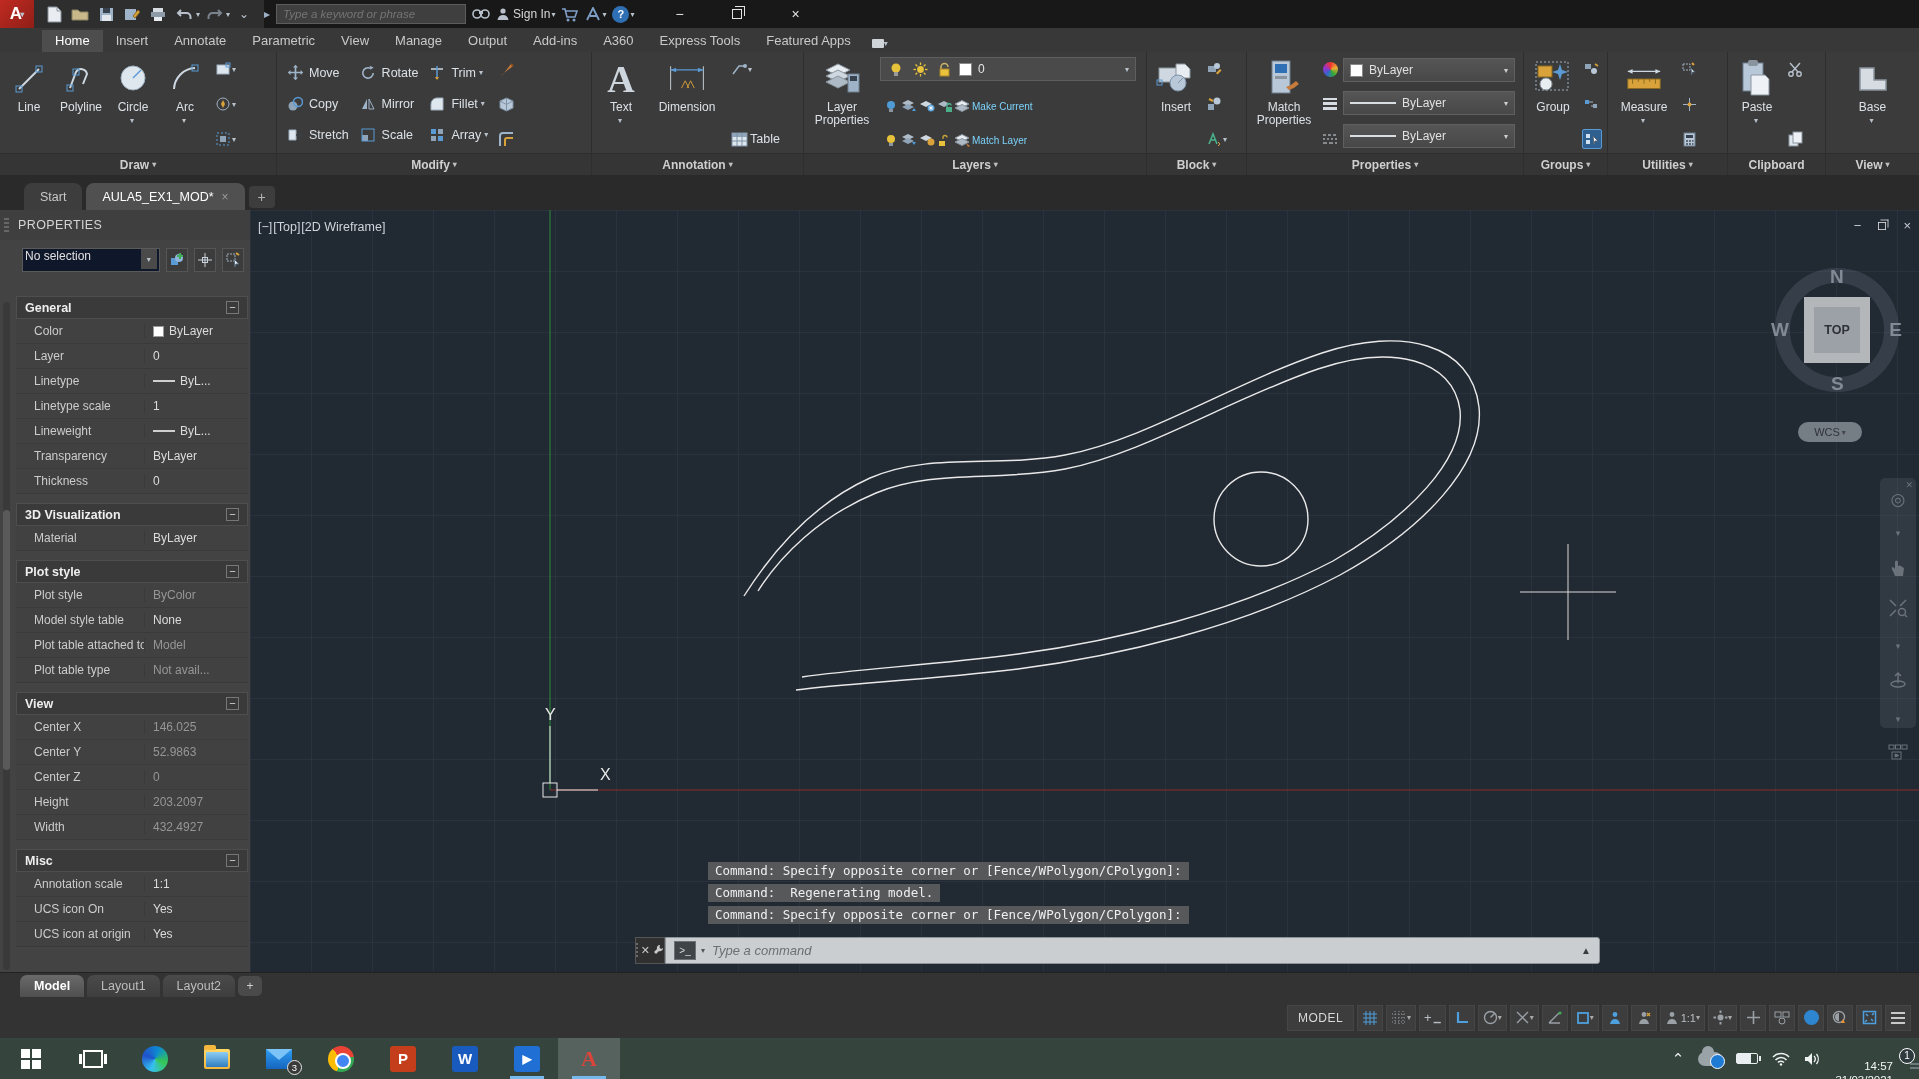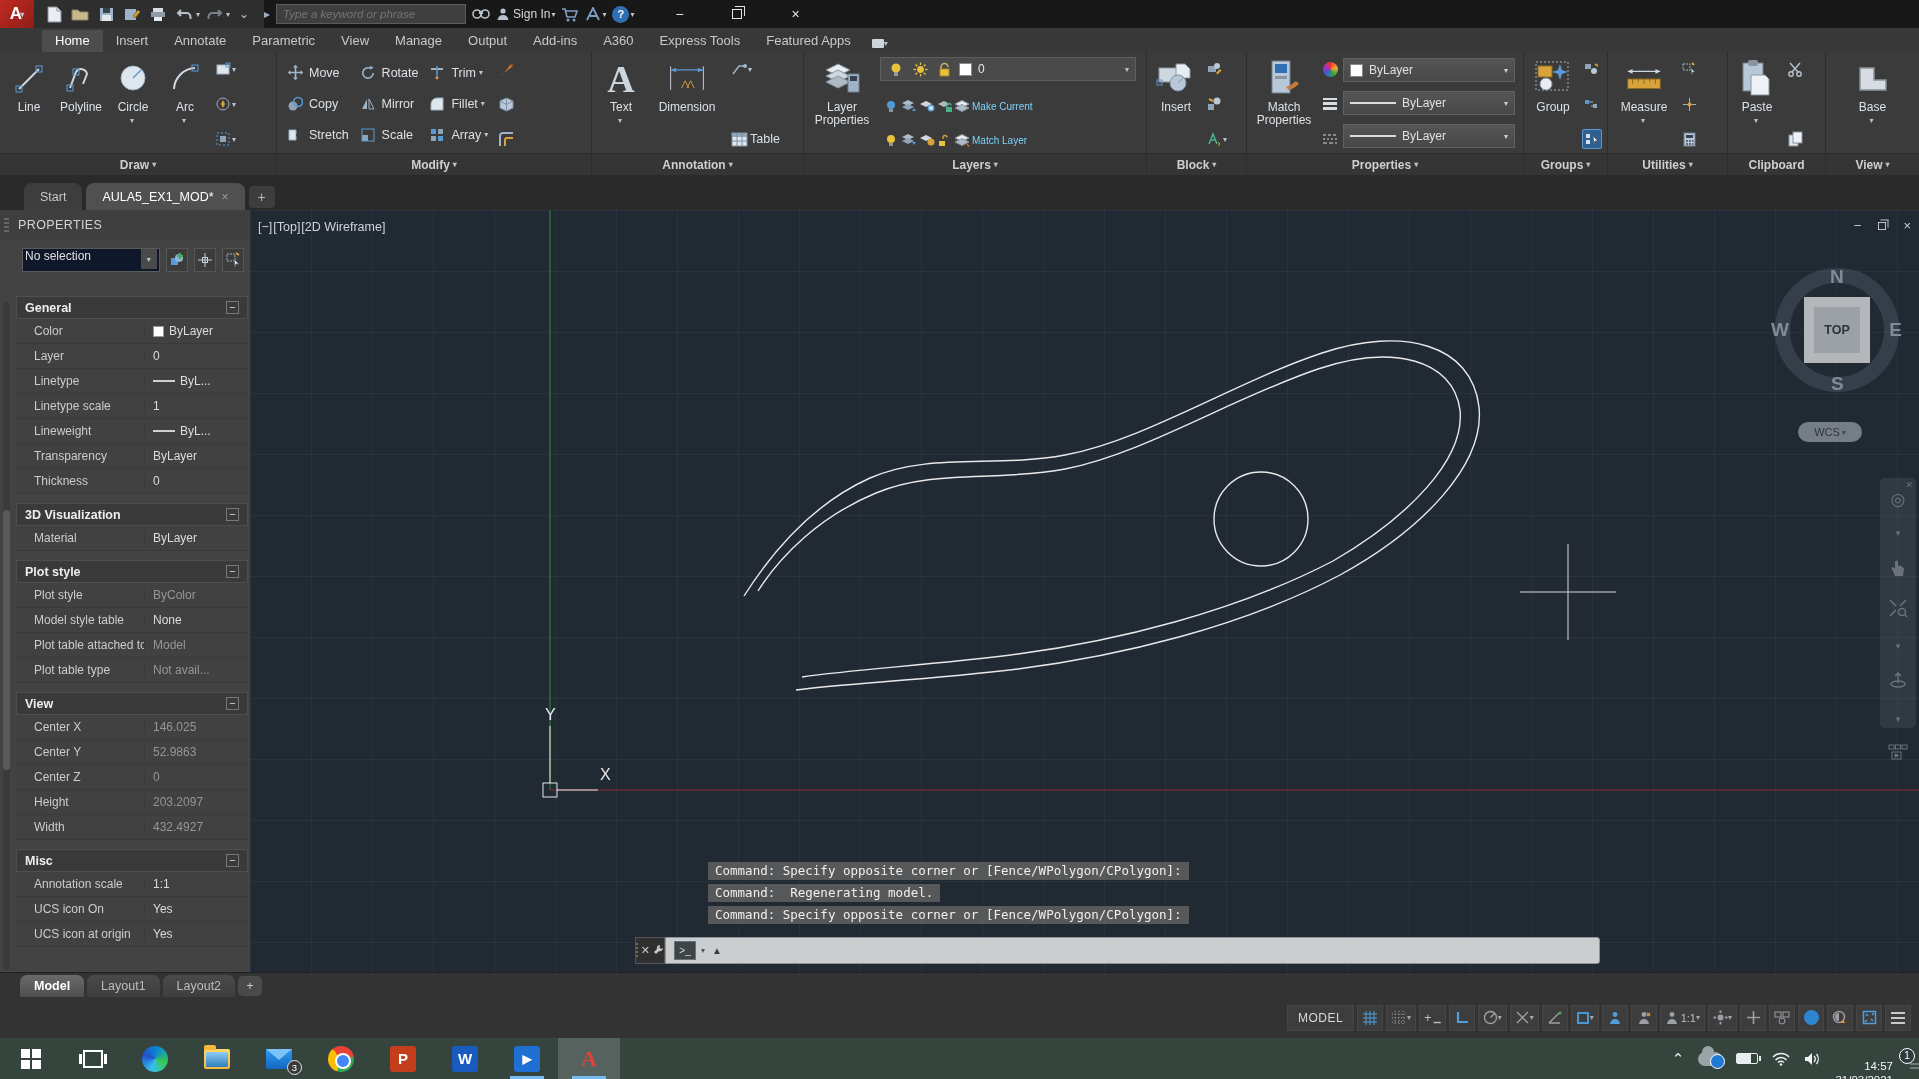--- a/index.html
+++ b/index.html
@@ -1239,20 +1239,21 @@
       <div class="cmd-handle">
           <span class="cmd-grip"></span>
           <span>✕</span>
           <span><svg width="11" height="11" viewBox="0 0 11 11" fill="#c9c9c9">
               <path d="M7 1 a3 3 0 0 0 -3 4 L1 8 l2 2 l3 -3 a3 3 0 0 0 4 -3 l-2 1 l-1.5 -1.5 z"></path>
             </svg></span>
         </div>
       <div class="cmd-bar">
         <span class="cmd-prompt">&gt;_</span>
         <span class="dd" style="color:#555">▾</span>
+        <input class="cmd-input" placeholder="Type a command" style="">
         <span class="cmd-up">▲</span>
       </div>
     </div>
   </div>
 
   <div class="laytabs">
     <div class="ltab active">
         <span>Model</span>
       </div>
     <div class="ltab">

